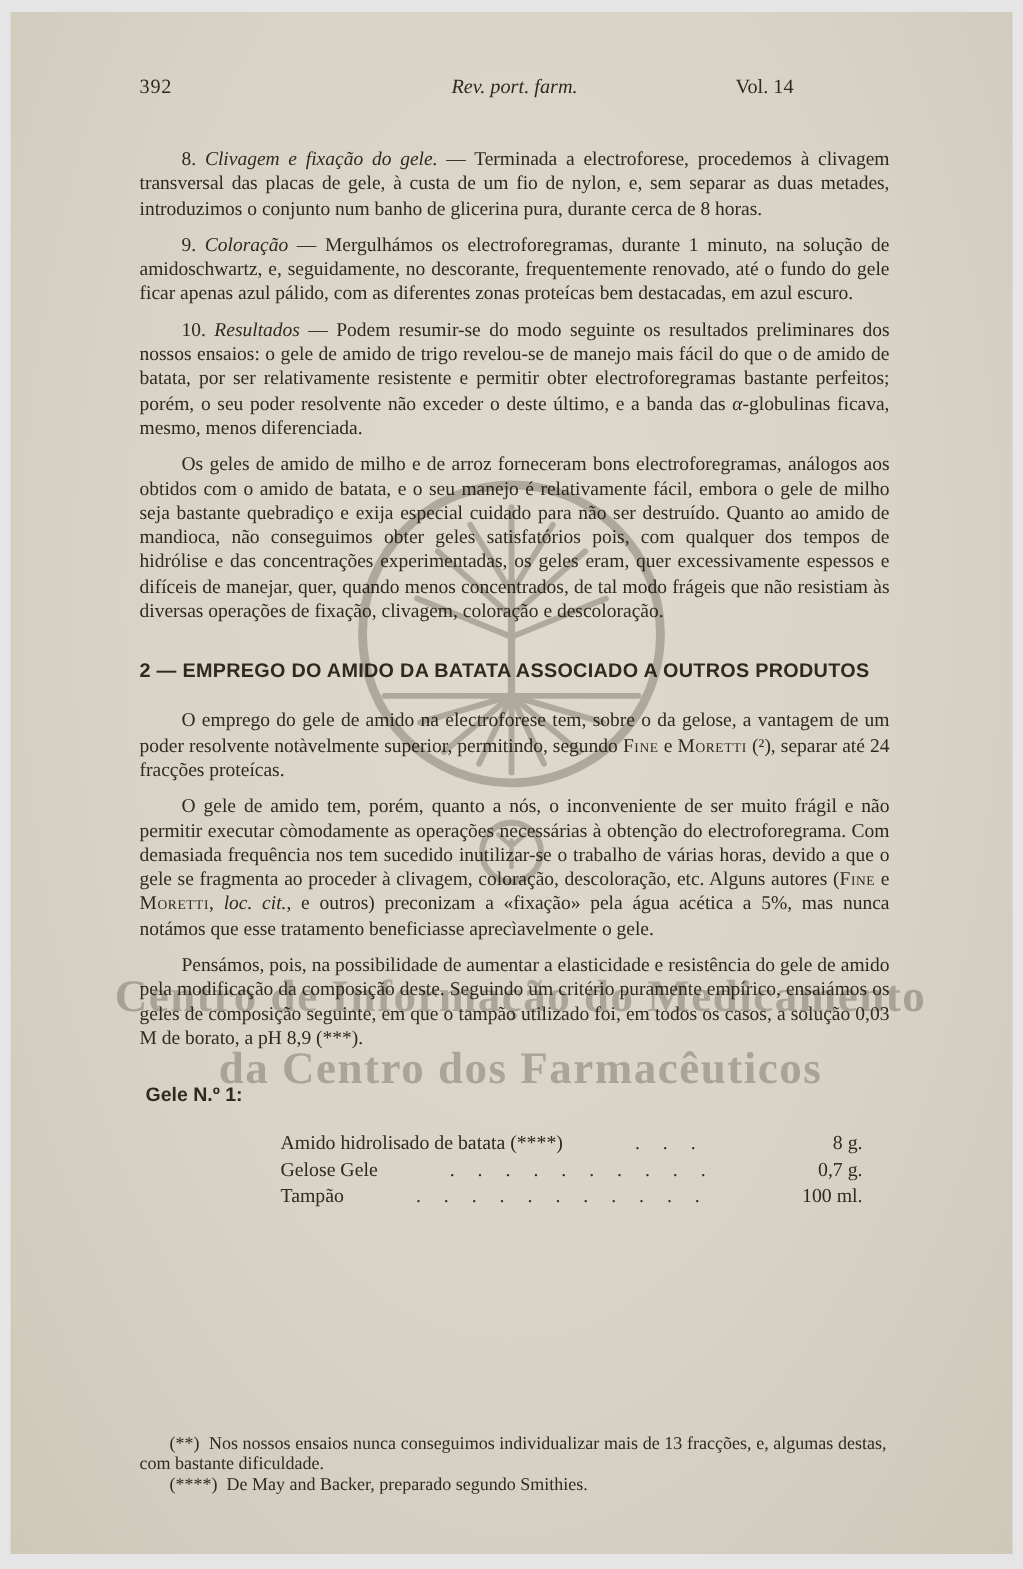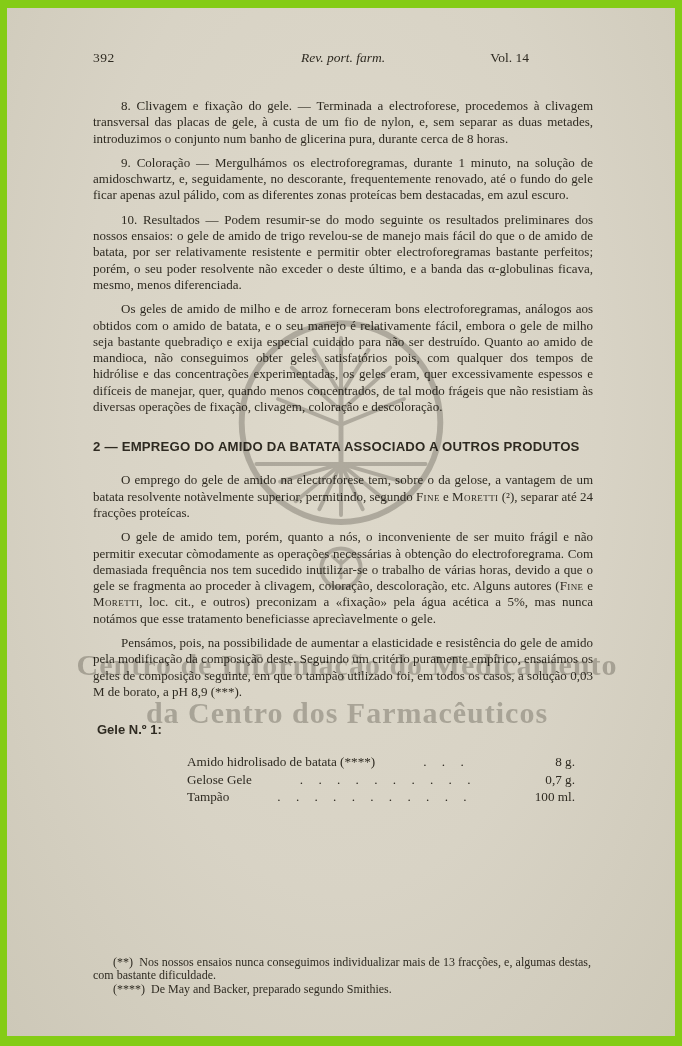--- a/index.html
+++ b/index.html
@@ -1,19 +1,19 @@
 <!DOCTYPE html>
 <html><head>
 <meta charset="utf-8">
 <style>
   html,body{margin:0;padding:0;background:#222220;}
   .scan{
     position:relative;
     width:682px;height:1046px;
-    background:#84cc16;
+    background:#e5e5e5;
     overflow:hidden;
     font-family:"Liberation Serif", serif;
   }
   .paper{
     position:absolute;left:7px;top:8px;right:7px;bottom:10px;
     background:radial-gradient(ellipse at 50% 38%, #ded9cb 0%, #d8d3c5 55%, #cdc8b8 100%);
     color:#2e2a21;
     overflow:hidden;
   }
   .content{
@@ -26,21 +26,21 @@
   }
   .header .pgnum{flex:1;text-align:left;letter-spacing:0.5px;}
   .header .journal{flex:1;text-align:center;font-style:italic;}
   .header .vol{flex:1;text-align:center;}
   .body-p{
     font-size:13px;line-height:16.3px;
     text-align:justify;text-indent:28px;
     margin:0 0 8px 0;
   }
   .seg-normal{}
-  .seg-italic{}
+  .seg-italic{font-style:italic;}
   .seg-sc{font-variant:small-caps;letter-spacing:0.4px;}
   .section-heading{
     font-family:"Liberation Sans", sans-serif;
     font-size:13.2px;font-weight:bold;letter-spacing:0.2px;
     margin:24px 0 18px 0;
   }
   .gele-label{
     font-family:"Liberation Sans", sans-serif;
     font-weight:bold;font-size:13px;
     margin:22px 0 0 4px;
@@ -90,21 +90,21 @@
         <span class="vol">Vol. 14</span>
       </div>
 
       <p class="body-p"><span class="seg-normal">8. </span><span class="seg-italic">Clivagem e fixação do gele.</span><span class="seg-normal"> — Terminada a electroforese, procedemos à clivagem transversal das placas de gele, à custa de um fio de nylon, e, sem separar as duas metades, introduzimos o conjunto num banho de glicerina pura, durante cerca de 8 horas.</span></p>
       <p class="body-p"><span class="seg-normal">9. </span><span class="seg-italic">Coloração</span><span class="seg-normal"> — Mergulhámos os electroforegramas, durante 1 minuto, na solução de amidoschwartz, e, seguidamente, no descorante, frequentemente renovado, até o fundo do gele ficar apenas azul pálido, com as diferentes zonas proteícas bem destacadas, em azul escuro.</span></p>
       <p class="body-p"><span class="seg-normal">10. </span><span class="seg-italic">Resultados</span><span class="seg-normal"> — Podem resumir-se do modo seguinte os resultados preliminares dos nossos ensaios: o gele de amido de trigo revelou-se de manejo mais fácil do que o de amido de batata, por ser relativamente resistente e permitir obter electroforegramas bastante perfeitos; porém, o seu poder resolvente não exceder o deste último, e a banda das </span><span class="seg-italic">α</span><span class="seg-normal">-globulinas ficava, mesmo, menos diferenciada.</span></p>
       <p class="body-p"><span class="seg-normal">Os geles de amido de milho e de arroz forneceram bons electroforegramas, análogos aos obtidos com o amido de batata, e o seu manejo é relativamente fácil, embora o gele de milho seja bastante quebradiço e exija especial cuidado para não ser destruído. Quanto ao amido de mandioca, não conseguimos obter geles satisfatórios pois, com qualquer dos tempos de hidrólise e das concentrações experimentadas, os geles eram, quer excessivamente espessos e difíceis de manejar, quer, quando menos concentrados, de tal modo frágeis que não resistiam às diversas operações de fixação, clivagem, coloração e descoloração.</span></p>
 
       <h2 class="section-heading">2 — EMPREGO DO AMIDO DA BATATA ASSOCIADO A OUTROS PRODUTOS</h2>
 
-      <p class="body-p"><span class="seg-normal">O emprego do gele de amido na electroforese tem, sobre o da gelose, a vantagem de um batata resolvente notàvelmente superior, permitindo, segundo </span><span class="seg-sc">Fine</span><span class="seg-normal"> e </span><span class="seg-sc">Moretti</span><span class="seg-normal"> (²), separar até 24 fracções proteícas.</span></p>
+      <p class="body-p"><span class="seg-normal">O emprego do gele de amido na electroforese tem, sobre o da gelose, a vantagem de um poder resolvente notàvelmente superior, permitindo, segundo </span><span class="seg-sc">Fine</span><span class="seg-normal"> e </span><span class="seg-sc">Moretti</span><span class="seg-normal"> (²), separar até 24 fracções proteícas.</span></p>
       <p class="body-p"><span class="seg-normal">O gele de amido tem, porém, quanto a nós, o inconveniente de ser muito frágil e não permitir executar còmodamente as operações necessárias à obtenção do electroforegrama. Com demasiada frequência nos tem sucedido inutilizar-se o trabalho de várias horas, devido a que o gele se fragmenta ao proceder à clivagem, coloração, descoloração, etc. Alguns autores (</span><span class="seg-sc">Fine</span><span class="seg-normal"> e </span><span class="seg-sc">Moretti</span><span class="seg-normal">, </span><span class="seg-italic">loc. cit.</span><span class="seg-normal">, e outros) preconizam a «fixação» pela água acética a 5%, mas nunca notámos que esse tratamento beneficiasse aprecìavelmente o gele.</span></p>
       <p class="body-p"><span class="seg-normal">Pensámos, pois, na possibilidade de aumentar a elasticidade e resistência do gele de amido pela modificação da composição deste. Seguindo um critério puramente empírico, ensaiámos os geles de composição seguinte, em que o tampão utilizado foi, em todos os casos, a solução 0,03 M de borato, a pH 8,9 (***).</span></p>
 
       <p class="gele-label">Gele N.º 1:</p>
 
       <div class="recipe">
         <div class="recipe-row">
           <span class="r-label">Amido hidrolisado de batata (****)</span>
           <span class="r-dots">. . . .</span>
           <span class="r-value">8 g.</span>

